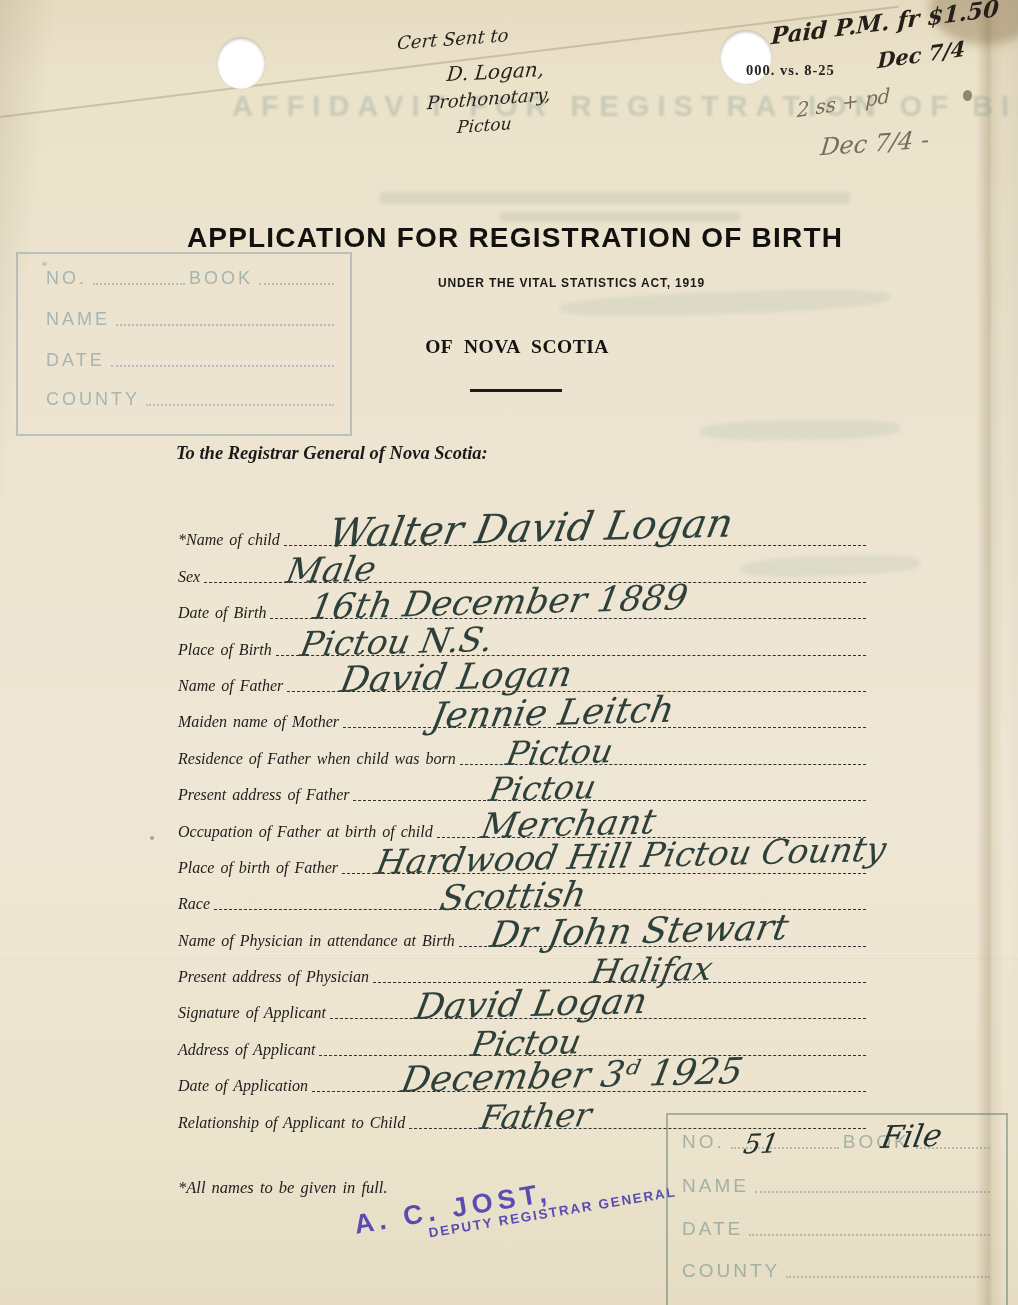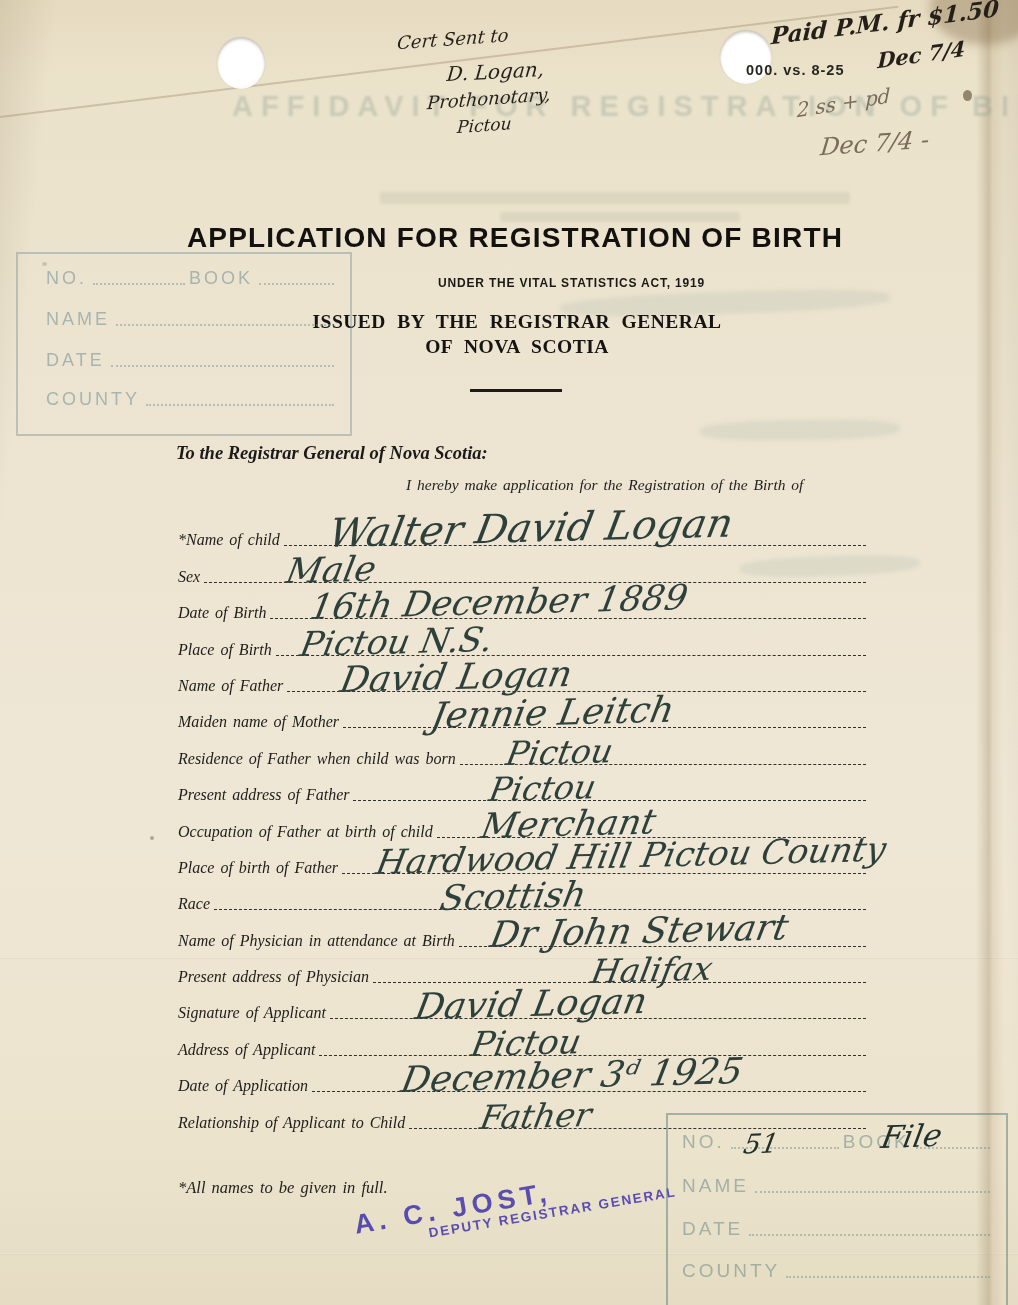--- a/index.html
+++ b/index.html
@@ -64,21 +64,21 @@
     transform-origin:left top;}
   .ink-dark{color:#241f19;}
   .pencil{color:#786c5b;}
 
   
   #stamp{transform:rotate(-9.5deg);transform-origin:left top;color:#4a3daf;
     font-family:"Liberation Sans",sans-serif;font-weight:700;opacity:0.9;}
   #stamp .l1{font-size:27px;letter-spacing:5px;white-space:nowrap;}
   #stamp .l2{font-size:13.5px;letter-spacing:1.8px;white-space:nowrap;margin:-3px 0 0 72px;}
 
-  .printcode{font-family:Liberation Sans, sans-serif;font-weight:700;font-size:14.5px;
+  .printcode{font-family:Liberation Serif, serif;font-weight:700;font-size:14.5px;
     letter-spacing:1px;color:#26251f;white-space:nowrap;}
   .hwv{position:absolute;white-space:nowrap;font-family:"DejaVu Serif",serif;font-style:italic;
     color:#20302c;transform:skewX(-12deg) rotate(-2deg);z-index:4;}
 </style>
 </head>
 <body>
 
 <div id="canvas" class="noselect">
 
   <div class="abs crease-diag" style="left:0;top:116px;width:905px;transform:rotate(-7deg);"></div>
@@ -108,21 +108,20 @@
   <div class="abs ann ink-dark" style="left:772px;top:22px;font-size:23px;font-weight:700;transform:rotate(-7deg) skewX(-10deg);">Paid P.M. fr $1.50</div>
   <div class="abs ann ink-dark" style="left:878px;top:48px;font-size:21px;font-weight:700;transform:rotate(-8deg) skewX(-10deg);">Dec 7/4</div>
 
   <div class="abs printcode" style="left:746px;top:62px;">000.  vs.  8-25</div>
 
   <div class="abs ann pencil" style="left:797px;top:98px;font-size:20px;transform:rotate(-9deg) skewX(-10deg);">2 ss + pd</div>
   <div class="abs ann pencil" style="left:822px;top:133px;font-size:24px;transform:rotate(-4deg) skewX(-10deg);">Dec 7/4 -</div>
 
   <div class="abs title" style="left:515px;top:222px;transform:translateX(-50%);">APPLICATION FOR REGISTRATION OF BIRTH</div>
   <div class="abs actline" style="left:560px;top:276px;transform:translateX(-50%);">UNDER THE VITAL STATISTICS ACT, 1919</div>
-  <div class="abs issued" style="left:517px;top:311px;transform:translateX(-50%);">ISSUED BY THE REGISTRAR GENERAL</div>
   <div class="abs issued" style="left:517px;top:336px;transform:translateX(-50%);">OF NOVA SCOTIA</div>
   <div class="abs rule" style="left:470px;top:389px;width:92px;"></div>
 
   <div class="abs stampbox faintblue" style="left:16px;top:252px;width:332px;height:180px;font-size:18px;">
     <div class="sbrow" style="margin:14px 12px 0 28px;">
       <span class="t">NO.</span>
       <span class="dots" style="flex:0 0 92px;"></span>
       <span class="t">BOOK</span>
       <span class="dots"></span>
     </div>
@@ -134,21 +133,20 @@
       <span class="t">DATE</span>
       <span class="dots"></span>
     </div>
     <div class="sbrow" style="margin:18px 12px 0 28px;">
       <span class="t">COUNTY</span>
       <span class="dots"></span>
     </div>
   </div>
 
   <div class="abs salutation" style="left:176px;top:443px;">To the Registrar General of Nova Scotia:</div>
-  <div class="abs intro" style="left:406px;top:476px;">I hereby make application for the Registration of the Birth of</div>
 
   <div id="formrows" class="abs">
     <div class="row">
       <span class="lbl">*Name of child</span>
         <span class="leader"></span>
       <span class="hw" style="left:147px;font-size:40px;bottom:-6px;">Walter David Logan</span>
     </div>
     <div class="row">
       <span class="lbl">Sex</span>
         <span class="leader"></span>

